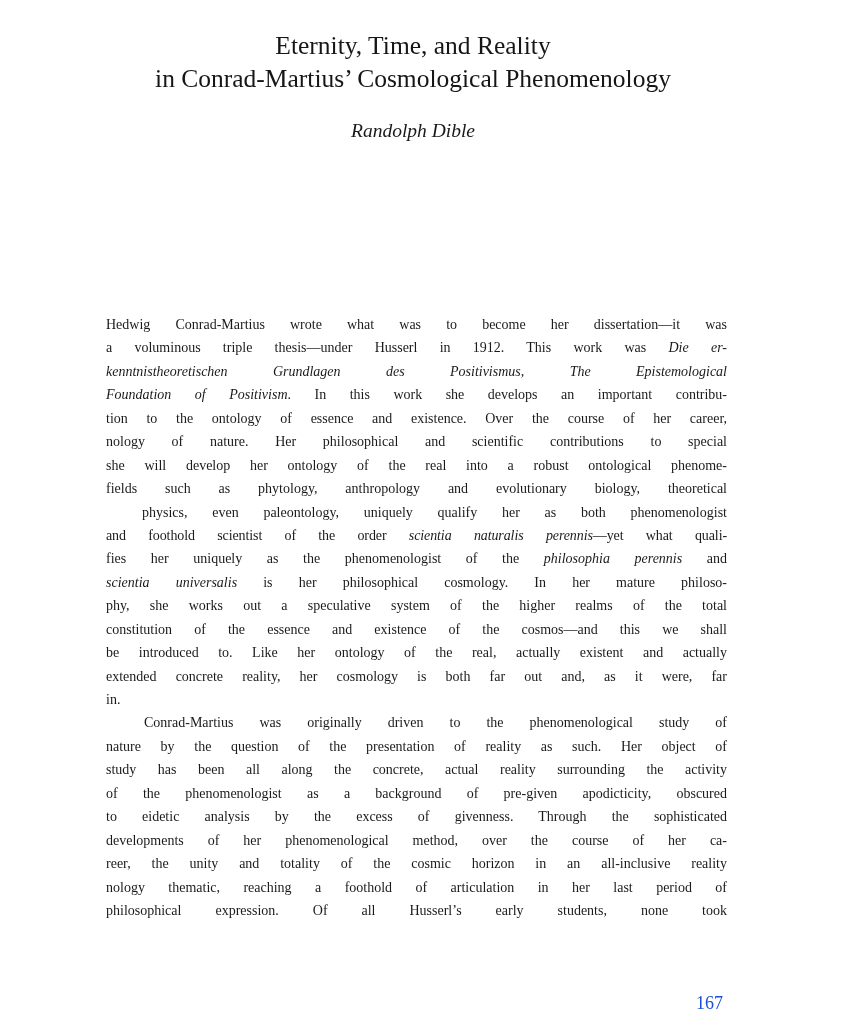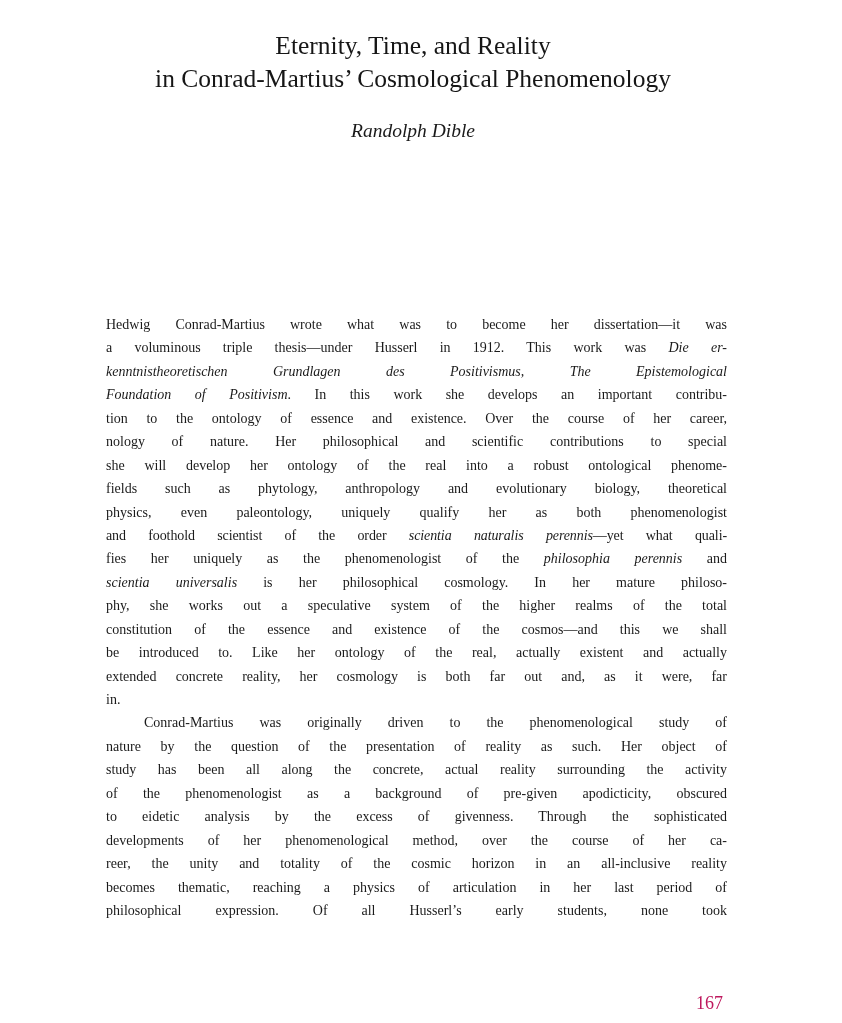--- a/index.html
+++ b/index.html
@@ -62,57 +62,57 @@
     .line.indent {
       padding-left: 38px;
     }
     em { }
     .page-number {
       position: absolute;
       top: 992px;
       left: 696px;
       font-size: 18px;
       line-height: 22px;
-      color: #be185d;
+      color: #1d4ed8;
     }
   </style>
 </head>
 <body>
 
 <h1 class="title title-line1">Eternity, Time, and Reality</h1>
 <h1 class="title title-line2">in Conrad-Martius’ Cosmological Phenomenology</h1>
 
 <div class="author">Randolph Dible</div>
 
 <div class="body-text" id="body-text">
     <div>
       <span class="line" style="letter-spacing: 0px;"><span>Hedwig Conrad-Martius wrote what was to become her dissertation—it was</span></span>
       <span class="line" style="letter-spacing: 0px;"><span>a voluminous triple thesis—under Husserl in 1912. This work was </span><em>Die er-</em></span>
       <span class="line" style="letter-spacing: 0px;"><em>kenntnistheoretischen Grundlagen des Positivismus, The Epistemological</em></span>
       <span class="line" style="letter-spacing: 0px;"><em>Foundation of Positivism</em><span>. In this work she develops an important contribu-</span></span>
       <span class="line" style="letter-spacing: 0px;"><span>tion to the ontology of essence and existence. Over the course of her career,</span></span>
       <span class="line" style="letter-spacing: 0px;"><span>nology of nature. Her philosophical and scientific contributions to special</span></span>
       <span class="line" style="letter-spacing: 0px;"><span>she will develop her ontology of the real into a robust ontological phenome-</span></span>
       <span class="line" style="letter-spacing: 0px;"><span>fields such as phytology, anthropology and evolutionary biology, theoretical</span></span>
-      <span class="line" style="letter-spacing: 0px;"><span>physics, even paleontology, uniquely qualify her as both phenomenologist</span></span>
+      <span class="line" style="letter-spacing: 0px; margin-left: 36px;"><span>physics, even paleontology, uniquely qualify her as both phenomenologist</span></span>
       <span class="line" style="letter-spacing: -0.1px;"><span>and foothold scientist of the order </span><em>scientia naturalis perennis</em><span>—yet what quali-</span></span>
       <span class="line" style="letter-spacing: 0px;"><span>fies her uniquely as the phenomenologist of the </span><em>philosophia perennis</em><span> and</span></span>
       <span class="line" style="letter-spacing: 0px;"><em>scientia universalis</em><span> is her philosophical cosmology. In her mature philoso-</span></span>
       <span class="line" style="letter-spacing: 0px;"><span>phy, she works out a speculative system of the higher realms of the total</span></span>
       <span class="line" style="letter-spacing: 0px;"><span>constitution of the essence and existence of the cosmos—and this we shall</span></span>
       <span class="line" style="letter-spacing: 0px;"><span>be introduced to. Like her ontology of the real, actually existent and actually</span></span>
       <span class="line" style="letter-spacing: 0px;"><span>extended concrete reality, her cosmology is both far out and, as it were, far</span></span>
       <span class="line last" style="letter-spacing: 0px;"><span>in.</span></span>
     </div>
     <div>
       <span class="line indent" style="letter-spacing: 0px;"><span>Conrad-Martius was originally driven to the phenomenological study of</span></span>
       <span class="line" style="letter-spacing: 0px;"><span>nature by the question of the presentation of reality as such. Her object of</span></span>
       <span class="line" style="letter-spacing: 0px;"><span>study has been all along the concrete, actual reality surrounding the activity</span></span>
       <span class="line" style="letter-spacing: 0px;"><span>of the phenomenologist as a background of pre-given apodicticity, obscured</span></span>
       <span class="line" style="letter-spacing: 0px;"><span>to eidetic analysis by the excess of givenness. Through the sophisticated</span></span>
       <span class="line" style="letter-spacing: 0px;"><span>developments of her phenomenological method, over the course of her ca-</span></span>
       <span class="line" style="letter-spacing: 0px;"><span>reer, the unity and totality of the cosmic horizon in an all-inclusive reality</span></span>
-      <span class="line" style="letter-spacing: 0px;"><span>becomes thematic, reaching a physics of articulation in her last period of</span></span>
+      <span class="line" style="letter-spacing: 0px;"><span>nology thematic, reaching a foothold of articulation in her last period of</span></span>
       <span class="line" style="letter-spacing: 0px;"><span>philosophical expression. Of all Husserl’s early students, none took</span></span>
     </div>
   </div>
 
 <div class="page-number">167</div>
 
 </body></html>

